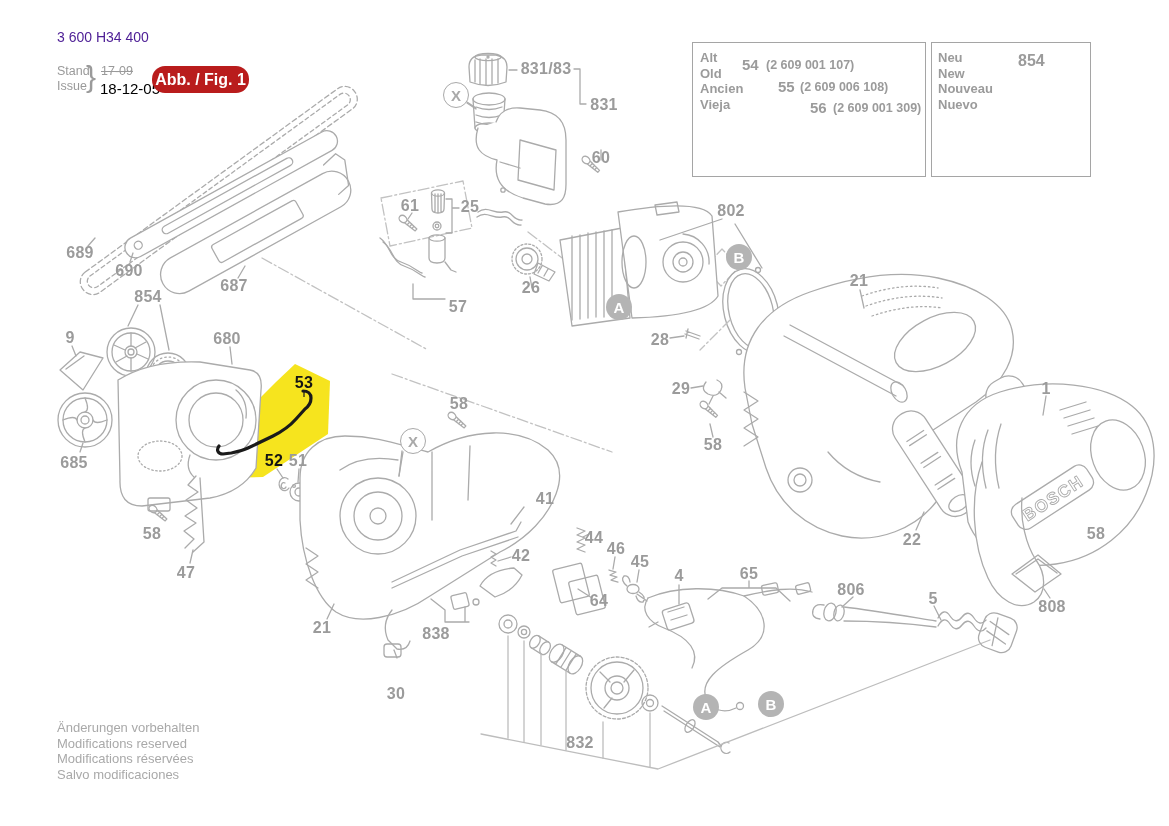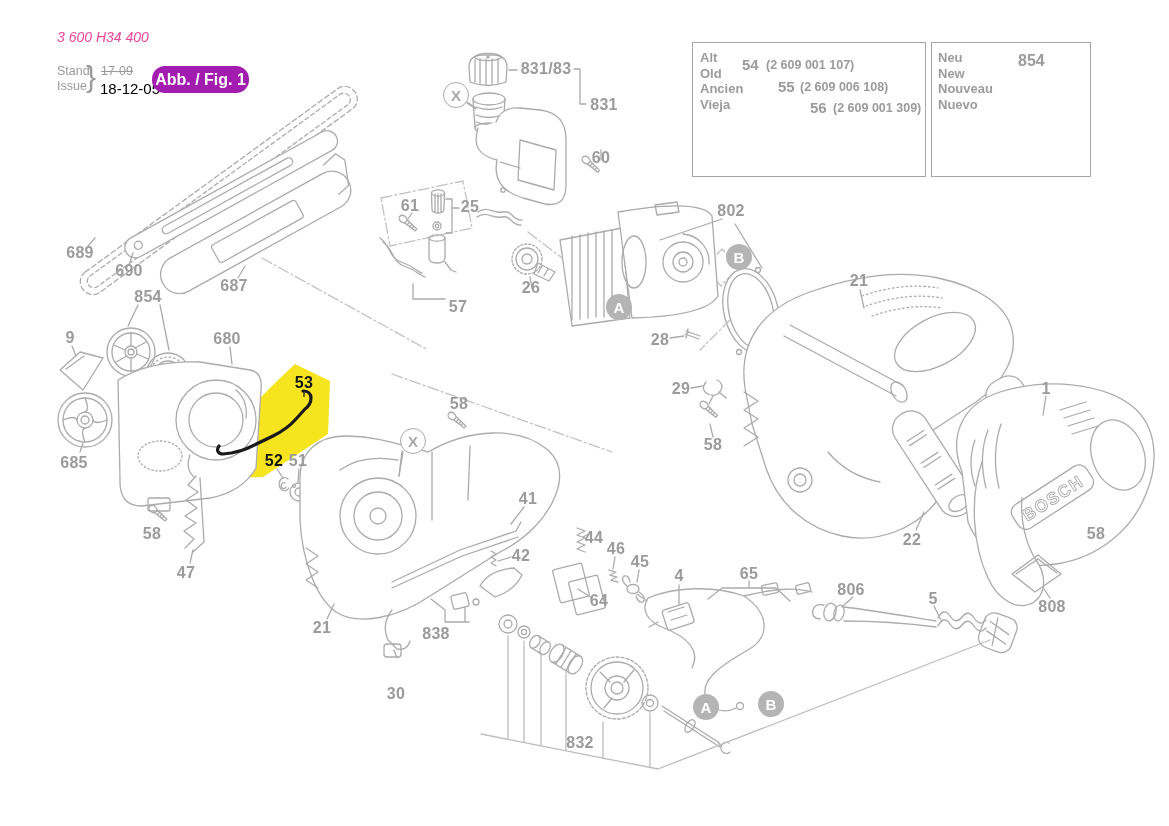--- a/index.html
+++ b/index.html
@@ -7,27 +7,27 @@
          font-family:"Liberation Sans",sans-serif;}
   #art{position:absolute;left:0;top:0;}
   .part-label{position:absolute;transform:translate(-50%,-50%);font-weight:bold;
               font-size:16px;color:#9b9b9b;white-space:nowrap;letter-spacing:.3px;}
   .part-label.selected{color:#141414;}
   .marker{position:absolute;transform:translate(-50%,-50%);width:26px;height:26px;
           border-radius:50%;display:flex;align-items:center;justify-content:center;
           font-weight:bold;font-size:15px;box-sizing:border-box;}
   .marker.outline{border:1.7px solid #a9a9a9;color:#a9a9a9;background:#fff;}
   .marker.filled{background:#b4b4b4;color:#fff;}
-  .hdr-code{position:absolute;left:57px;top:29px;font-size:14px;color:#ec4899;font-style:italic;}
+  .hdr-code{position:absolute;left:57px;top:29px;font-size:14px;color:#4c1d95;}
   .hdr-stand{position:absolute;left:57px;top:64px;font-size:12.5px;color:#9a9a9a;line-height:15px;}
   .hdr-brace{position:absolute;left:86px;top:60px;font-size:30px;color:#9a9a9a;font-weight:300;}
   .hdr-old{position:absolute;left:101px;top:64px;font-size:12.5px;color:#9a9a9a;
            text-decoration:line-through;}
   .hdr-new{position:absolute;left:100px;top:80px;font-size:15px;color:#000000;}
-  .badge{position:absolute;left:152px;top:66px;width:97px;height:27px;background:#a21caf;
+  .badge{position:absolute;left:152px;top:66px;width:97px;height:27px;background:#b91c1c;
          color:#fff;font-weight:bold;font-size:16px;display:flex;align-items:center;
          justify-content:center;border-radius:13px;}
   .legend-box{position:absolute;border:1.5px solid #a5a5a5;background:#fff;}
   #box-old{left:692px;top:42px;width:232px;height:133px;}
   #box-new{left:931px;top:42px;width:158px;height:133px;}
   .lang-stack{position:absolute;font-size:13px;font-weight:bold;color:#9b9b9b;line-height:15.5px;}
   .lref{position:absolute;font-size:15px;font-weight:bold;color:#9b9b9b;}
   .lcode{position:absolute;font-size:12.5px;font-weight:bold;color:#9b9b9b;}
   .footer{position:absolute;left:57px;top:720px;font-size:13px;color:#a9a9a9;line-height:15.5px;}
 </style>
@@ -440,20 +440,26 @@
 
   <div id="box-new" class="legend-box"></div>
   <div class="lang-stack" style="left:938px;top:50px;">
     <div>Neu</div>
     <div>New</div>
     <div>Nouveau</div>
     <div>Nuevo</div>
   </div>
   <span class="lref" style="left:1018px;top:52px;font-size:16px;">854</span>
 
+  <div class="footer">
+    <div>Änderungen vorbehalten</div>
+    <div>Modifications reserved</div>
+    <div>Modifications réservées</div>
+    <div>Salvo modificaciones</div>
+  </div>
 
   <div id="label-layer">
       <span class="part-label" style="left: 80px; top: 253px;">689</span>
       <span class="part-label" style="left: 129px; top: 271px;">690</span>
       <span class="part-label" style="left: 234px; top: 286px;">687</span>
       <span class="part-label" style="left: 148px; top: 297px;">854</span>
       <span class="part-label" style="left: 70px; top: 338px;">9</span>
       <span class="part-label" style="left: 227px; top: 339px;">680</span>
       <span class="part-label" style="left: 74px; top: 463px;">685</span>
       <span class="part-label" style="left: 152px; top: 534px;">58</span>
@@ -473,21 +479,21 @@
       <span class="part-label" style="left: 681px; top: 389px;">29</span>
       <span class="part-label" style="left: 713px; top: 445px;">58</span>
       <span class="part-label" style="left: 859px; top: 281px;">21</span>
       <span class="part-label" style="left: 1046px; top: 389px;">1</span>
       <span class="part-label" style="left: 912px; top: 540px;">22</span>
       <span class="part-label" style="left: 1096px; top: 534px;">58</span>
       <span class="part-label" style="left: 1052px; top: 607px;">808</span>
       <span class="part-label" style="left: 851px; top: 590px;">806</span>
       <span class="part-label" style="left: 933px; top: 599px;">5</span>
       <span class="part-label" style="left: 459px; top: 404px;">58</span>
-      <span class="part-label" style="left: 528px; top: 499px;">41</span>
+      <span class="part-label" style="left: 545px; top: 499px;">41</span>
       <span class="part-label" style="left: 521px; top: 556px;">42</span>
       <span class="part-label" style="left: 594px; top: 538px;">44</span>
       <span class="part-label" style="left: 616px; top: 549px;">46</span>
       <span class="part-label" style="left: 640px; top: 562px;">45</span>
       <span class="part-label" style="left: 599px; top: 601px;">64</span>
       <span class="part-label" style="left: 679px; top: 576px;">4</span>
       <span class="part-label" style="left: 749px; top: 574px;">65</span>
       <span class="part-label" style="left: 322px; top: 628px;">21</span>
       <span class="part-label" style="left: 436px; top: 634px;">838</span>
       <span class="part-label" style="left: 396px; top: 694px;">30</span>

